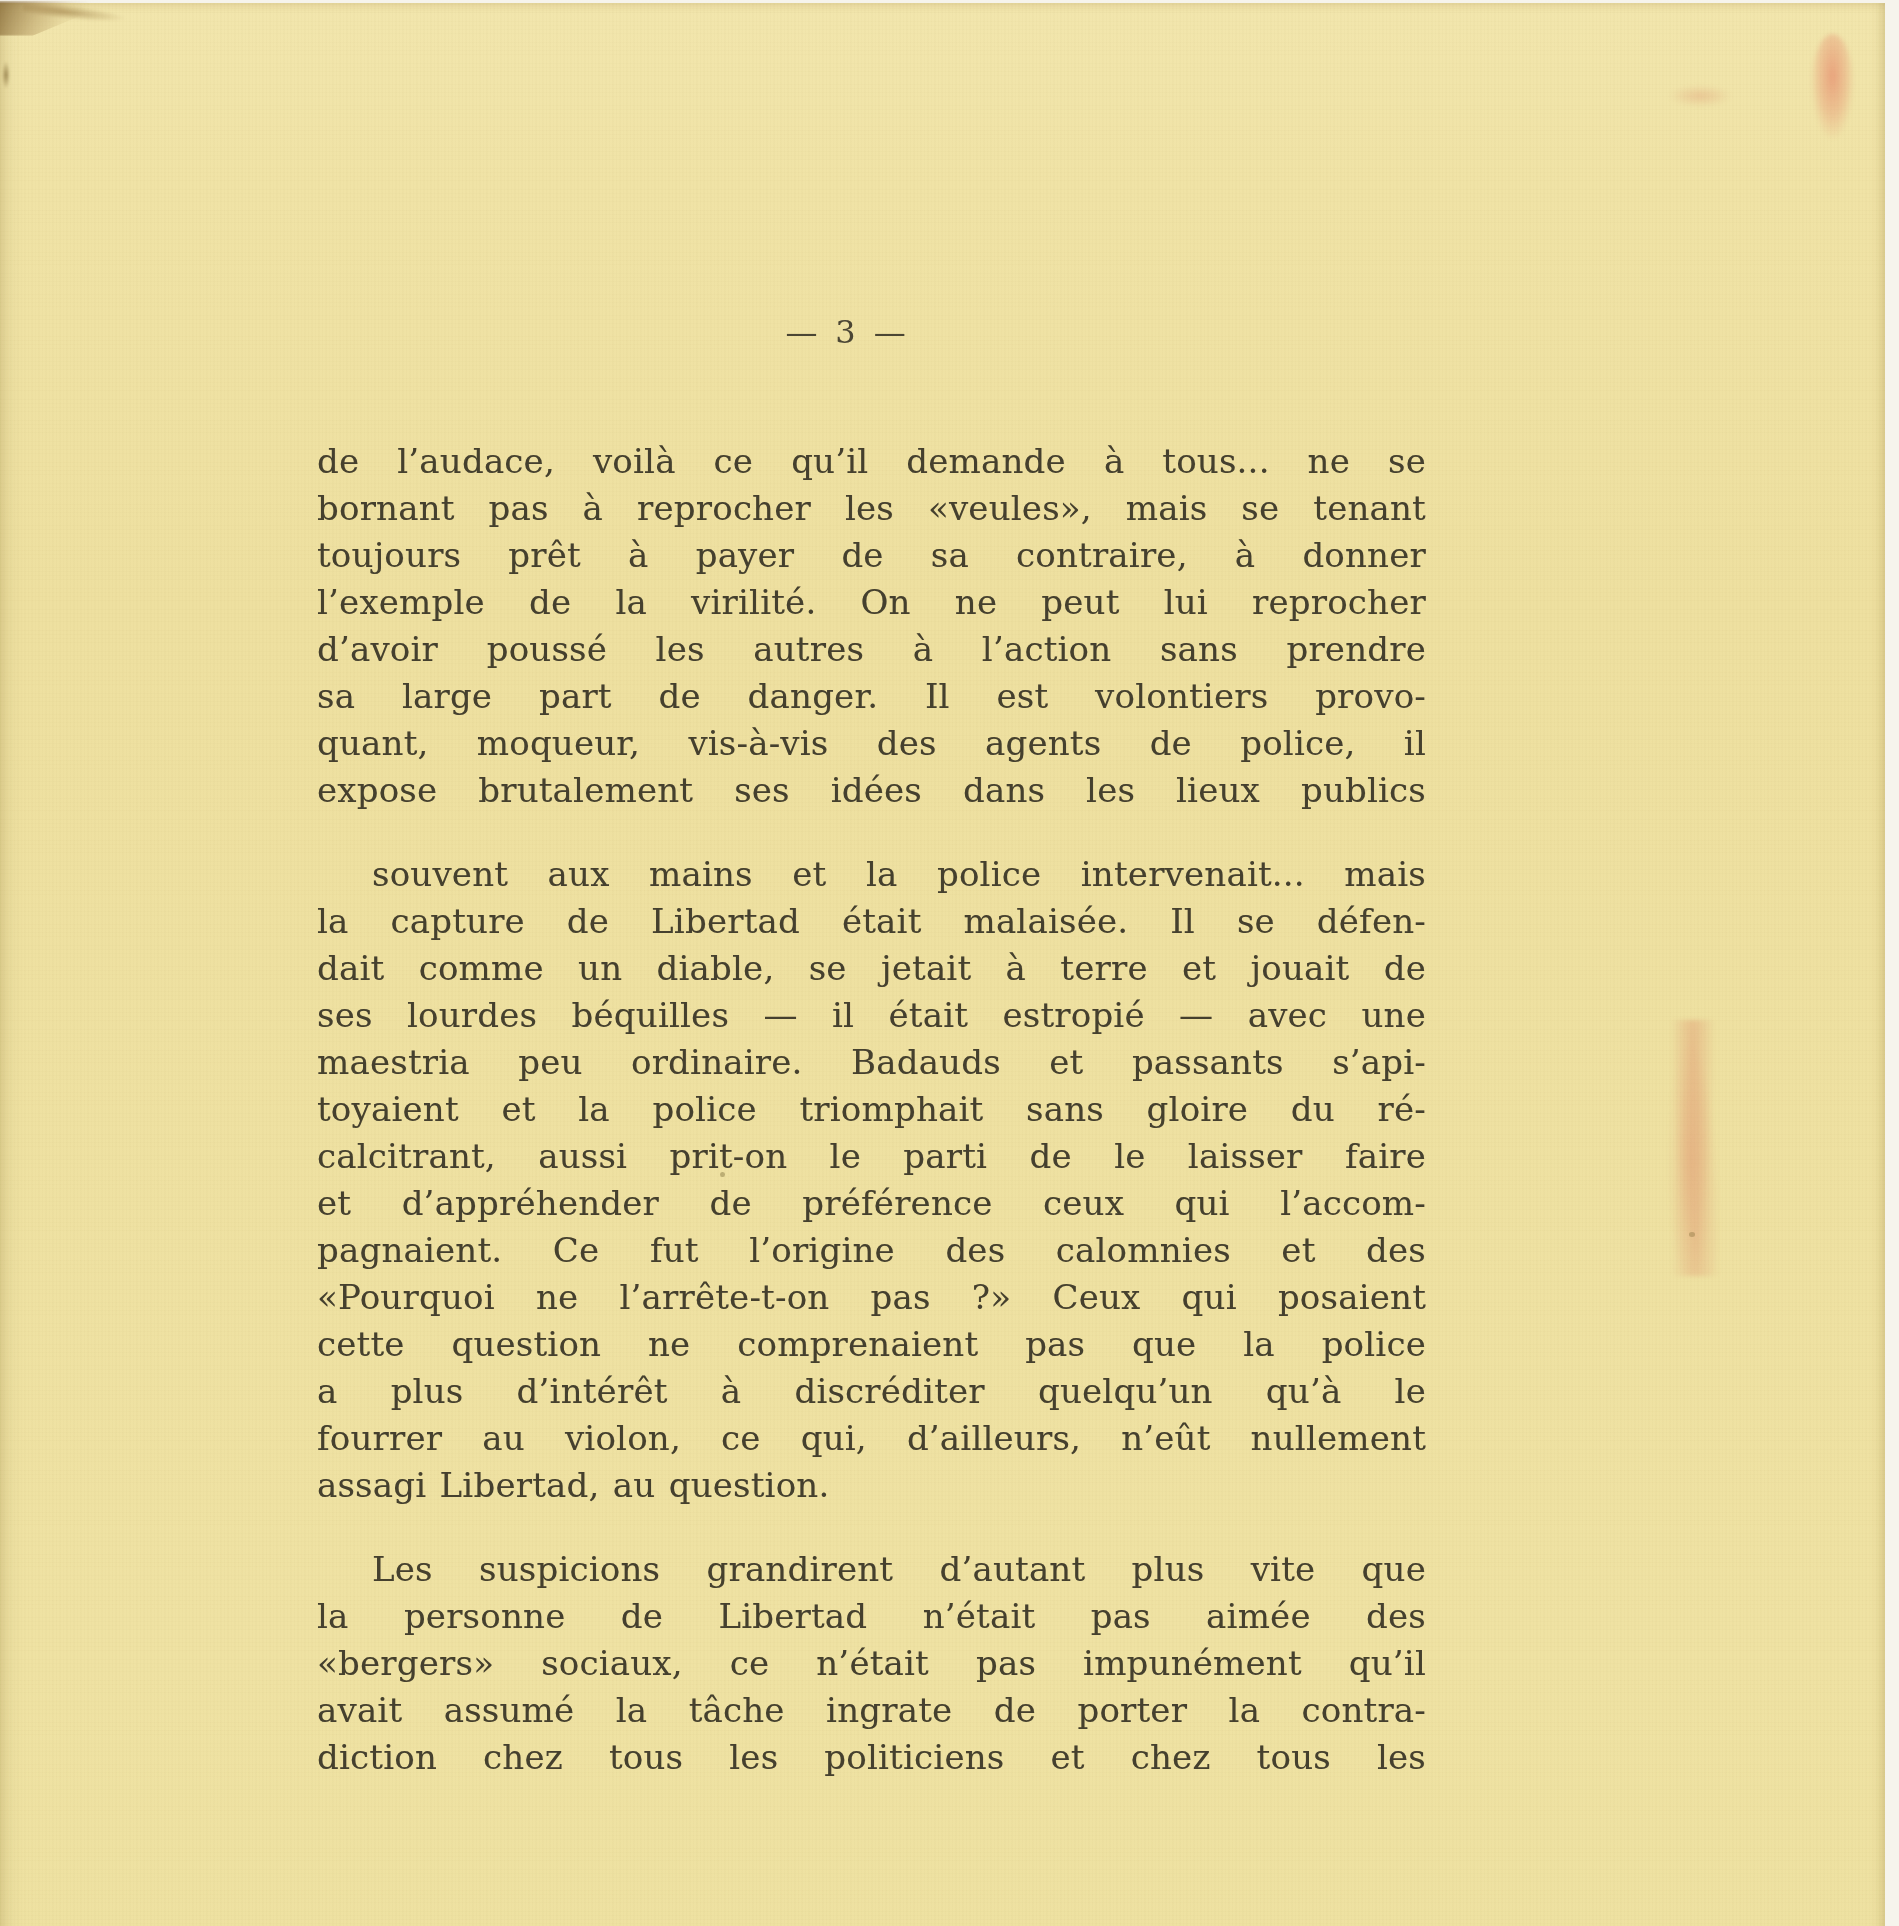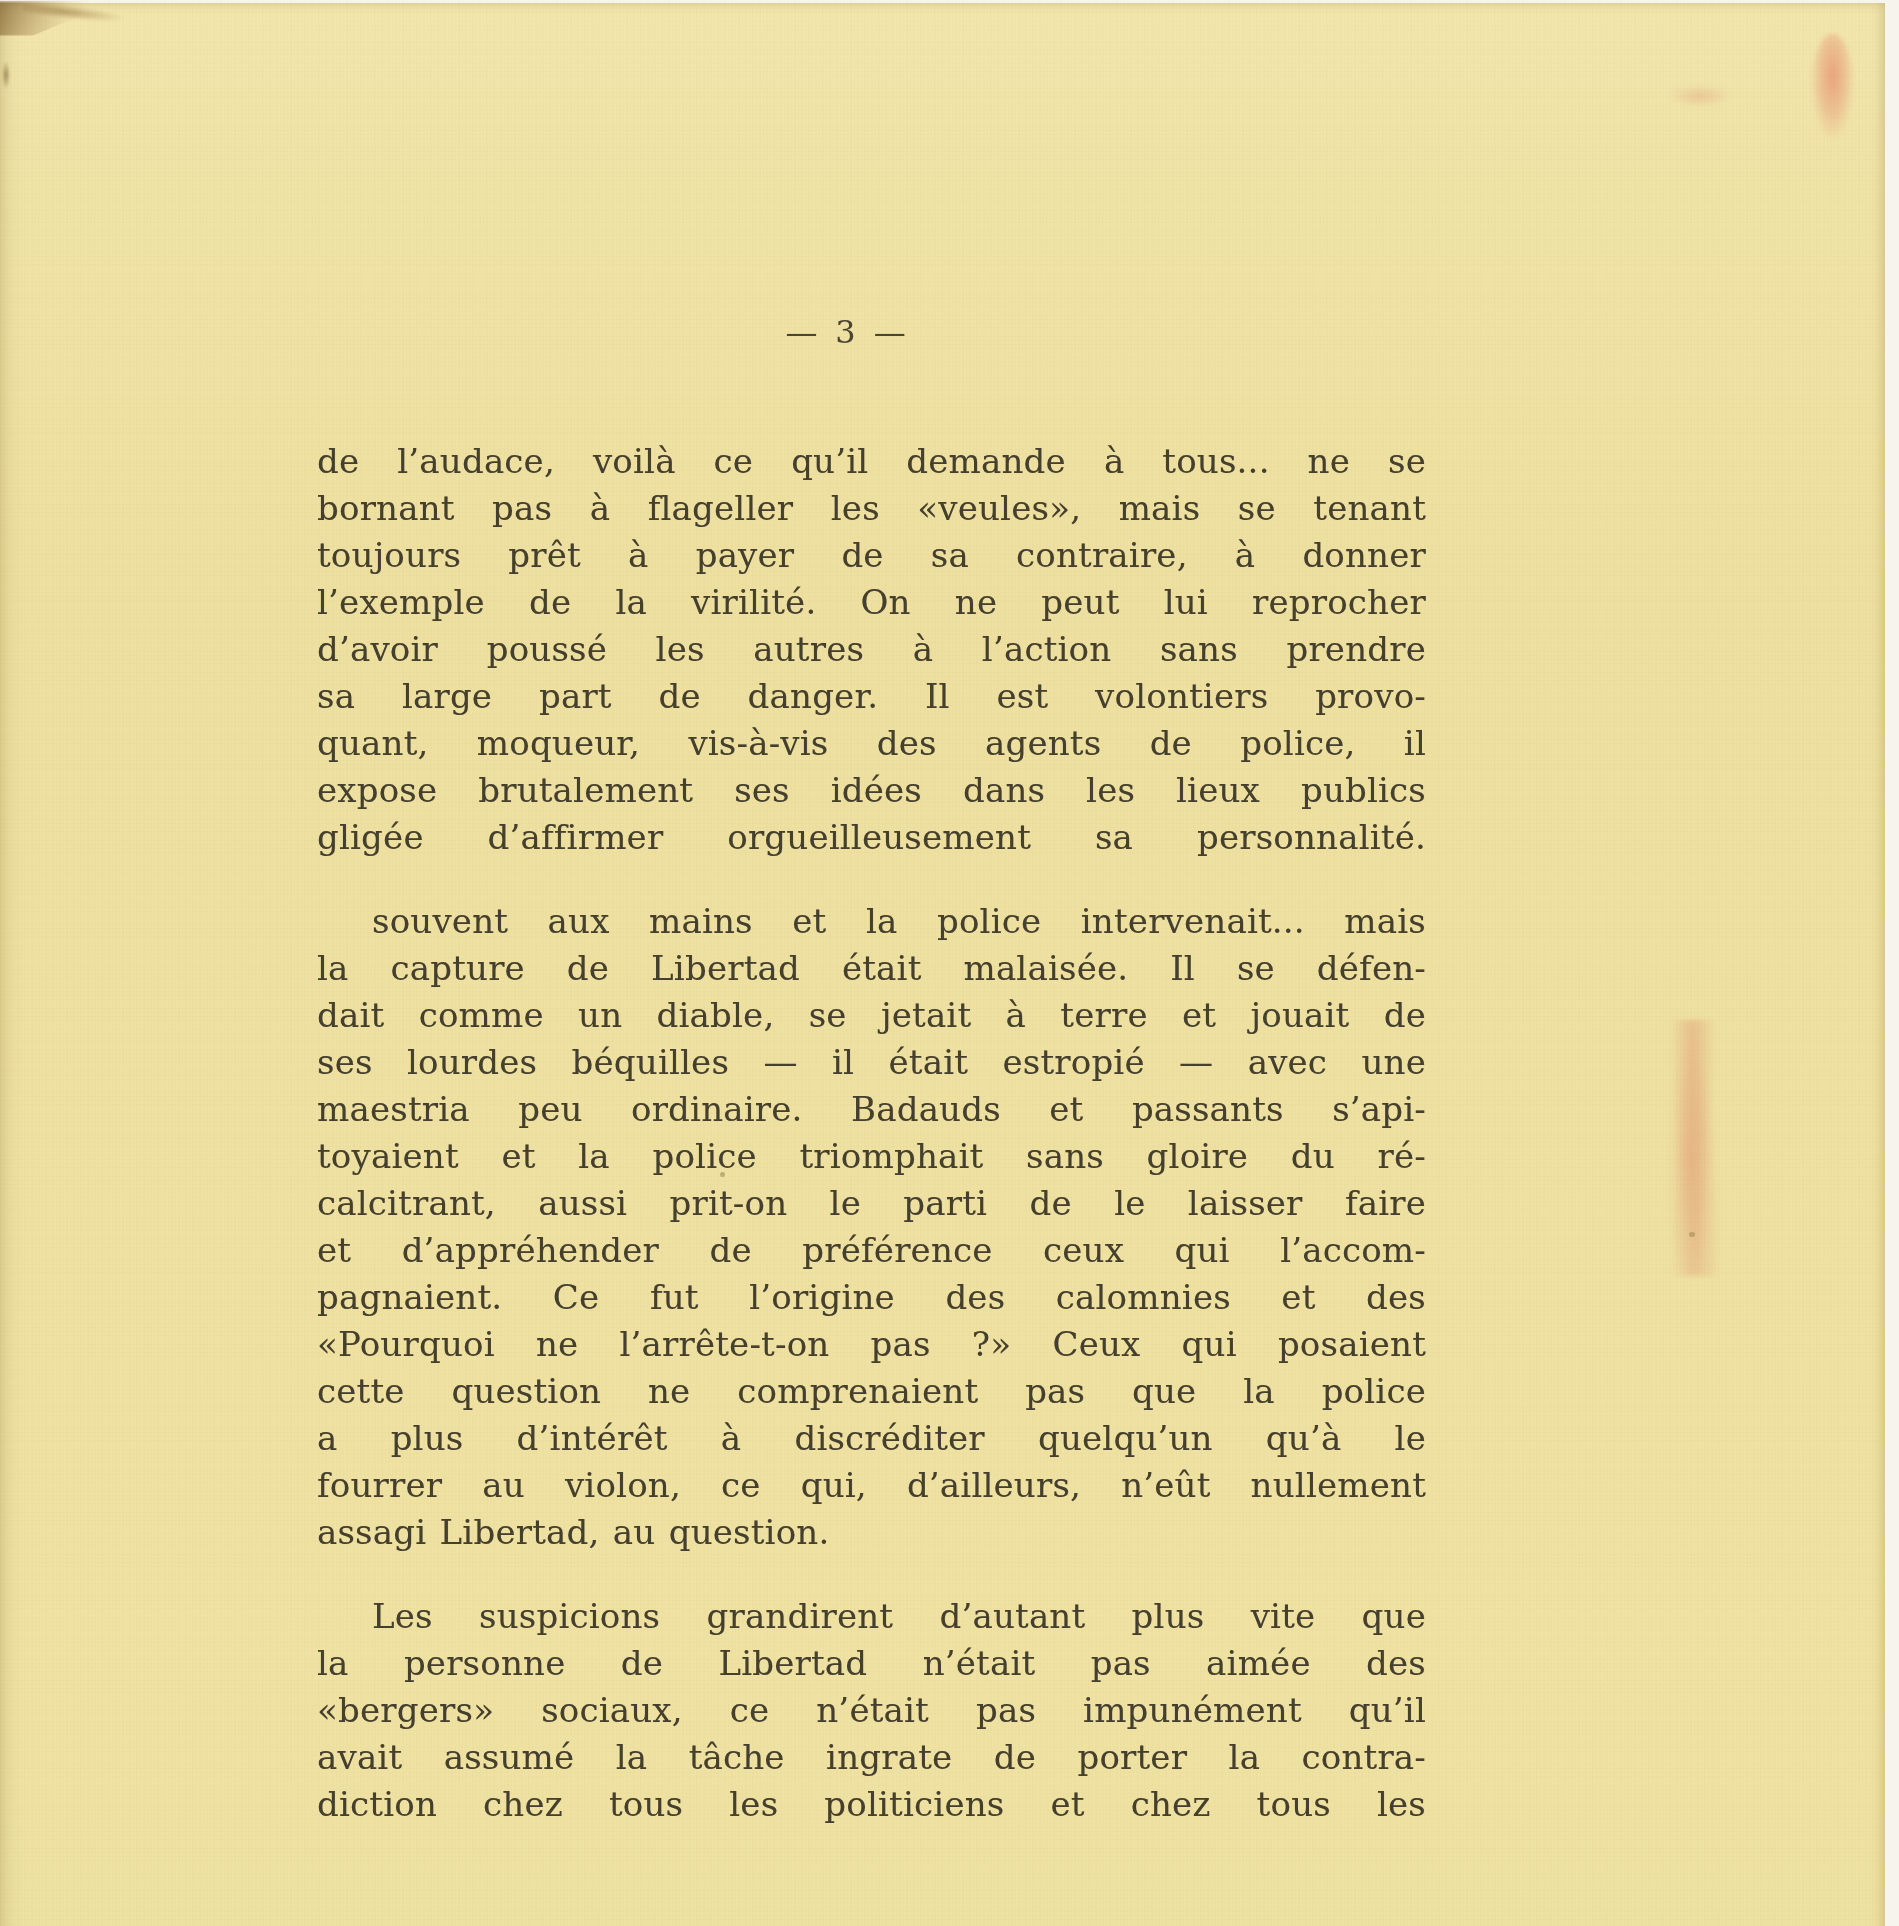--- a/index.html
+++ b/index.html
@@ -102,28 +102,27 @@
   <div class="artifact pink-smear-right"></div>
 
   <div class="artifact speck-b"></div>
   <div class="artifact speck-c"></div>
 
   <div class="page-number">— 3 —</div>
 
   <div class="text-block">
       <div class="paragraph">
         <div class="line">de l’audace, voilà ce qu’il demande à tous... ne se</div>
-        <div class="line">bornant pas à flageller les «veules», mais se tenant</div>
+        <div class="line">bornant pas à reprocher les «veules», mais se tenant</div>
         <div class="line">toujours prêt à payer de sa contraire, à donner</div>
         <div class="line">l’exemple de la virilité. On ne peut lui reprocher</div>
         <div class="line">d’avoir poussé les autres à l’action sans prendre</div>
         <div class="line">sa large part de danger. Il est volontiers provo-</div>
         <div class="line">quant, moqueur, vis-à-vis des agents de police, il</div>
         <div class="line">expose brutalement ses idées dans les lieux publics</div>
-        <div class="line">gligée d’affirmer orgueilleusement sa personnalité.</div>
       </div>
       <div class="paragraph indent">
         <div class="line">souvent aux mains et la police intervenait... mais</div>
         <div class="line">la capture de Libertad était malaisée. Il se défen-</div>
         <div class="line">dait comme un diable, se jetait à terre et jouait de</div>
         <div class="line">ses lourdes béquilles — il était estropié — avec une</div>
         <div class="line">maestria peu ordinaire. Badauds et passants s’api-</div>
         <div class="line">toyaient et la police triomphait sans gloire du ré-</div>
         <div class="line">calcitrant, aussi prit-on le parti de le laisser faire</div>
         <div class="line">et d’appréhender de préférence ceux qui l’accom-</div>

